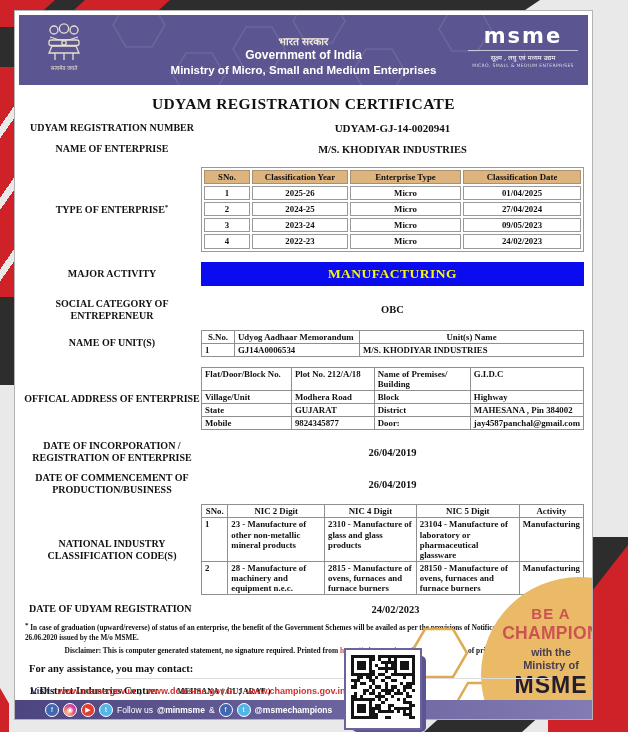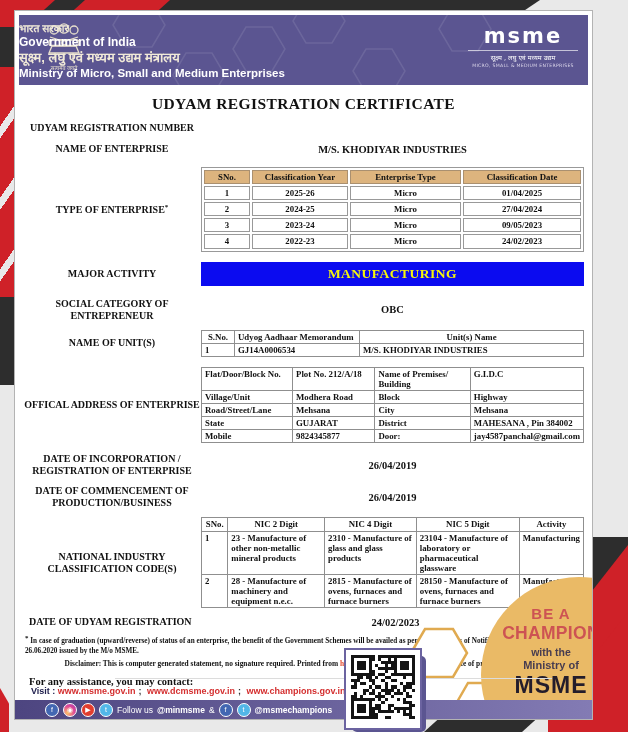--- a/index.html
+++ b/index.html
@@ -26,21 +26,21 @@
   .br-red1{width:200px;height:58px;background:#cf2128;right:-75px;top:58px;transform:rotate(-52deg);}
   .br-red2{width:240px;height:80px;background:#cf2128;right:-95px;top:132px;transform:rotate(-52deg);}
 
   
   .page{position:absolute;left:14px;top:10px;width:577px;height:708px;background:#fff;
         border:1px solid #b3b3b3;z-index:2;overflow:hidden;}
 
   
   .hdr{margin:4px;height:70px;background:#5b5591;position:relative;overflow:hidden;}
   .hexbg{position:absolute;left:0;top:0;}
-  .hdr-text{position:absolute;left:0;right:0;top:7px;text-align:left;color:#fff;
+  .hdr-text{position:absolute;left:0;right:0;top:20px;text-align:center;color:#fff;
         font-family:"Liberation Sans","DejaVu Sans",sans-serif;line-height:1.25;}
   .h1{font-size:10.5px;font-weight:bold;color:#f1ead8;}
   .h2{font-size:12px;font-weight:bold;}
   .h3{font-size:13px;font-weight:bold;color:#f1ead8;}
   .h4{font-size:11.5px;font-weight:bold;}
   .emblem{position:absolute;left:26px;top:7px;width:38px;height:58px;}
   .logo{position:absolute;right:10px;top:11px;width:110px;text-align:center;
         font-family:"DejaVu Sans","Liberation Sans",sans-serif;}
   .logo-word{font-size:21px;font-weight:800;color:#fff;letter-spacing:2px;line-height:1;}
   .logo-hi{font-size:6.5px;color:#fff;border-top:1px solid rgba(255,255,255,.65);margin-top:3px;padding-top:2px;}
@@ -155,34 +155,34 @@
           <circle cx="19" cy="20.8" r="2.2"></circle>
           <path d="M7 24 L31 24 L34 31 L4 31 Z"></path>
           <path d="M10 31 L10 38 M19 31 L19 38 M28 31 L28 38"></path>
         </g>
         <text x="19" y="48" font-size="5.5" fill="#e7dfcc" text-anchor="middle">सत्यमेव जयते</text>
       </svg>
     </div>
     <div class="hdr-text">
       <div class="h1">भारत सरकार</div>
       <div class="h2">Government of India</div>
-      <div class="h3">सूक्ष्म, लघु एवं मध्यम उद्यम मंत्रालय</div>
       <div class="h4">Ministry of Micro, Small and Medium Enterprises</div>
     </div>
     <div class="logo">
       <div class="logo-word">msme</div>
       <div class="logo-hi">सूक्ष्म , लघु एवं मध्यम उद्यम</div>
       <div class="logo-en">MICRO, SMALL &amp; MEDIUM ENTERPRISES</div>
     </div>
   </div>
 
   <div class="title">UDYAM REGISTRATION CERTIFICATE</div>
 
   <div class="frow">
     <div class="flbl">UDYAM REGISTRATION NUMBER</div>
+    <div class="fval" style="font-size:11px;">UDYAM-GJ-14-0020941</div>
   </div>
 
   <div class="frow">
     <div class="flbl">NAME OF ENTERPRISE</div>
     <div class="fval">M/S. KHODIYAR INDUSTRIES</div>
   </div>
 
   <div class="frow" style="margin-top:12px;">
     <div class="flbl">
       <span>TYPE OF ENTERPRISE</span><sup>*</sup>
@@ -268,26 +268,20 @@
           <td style="width:90px;">Flat/Door/Block No.</td>
           <td style="width:86px;">Plot No. 212/A/18</td>
           <td style="width:106px;">Name of Premises/ Building</td>
           <td>G.I.D.C</td>
         </tr>
         <tr>
           <td>Village/Unit</td>
           <td>Modhera Road</td>
           <td>Block</td>
           <td>Highway</td>
-        </tr>
-        <tr>
-          <td>Road/Street/Lane</td>
-          <td>Mehsana</td>
-          <td>City</td>
-          <td>Mehsana</td>
         </tr>
         <tr>
           <td>State</td>
           <td>GUJARAT</td>
           <td>District</td>
           <td>MAHESANA , Pin 384002</td>
         </tr>
         <tr>
           <td>Mobile</td>
           <td>9824345877</td>

